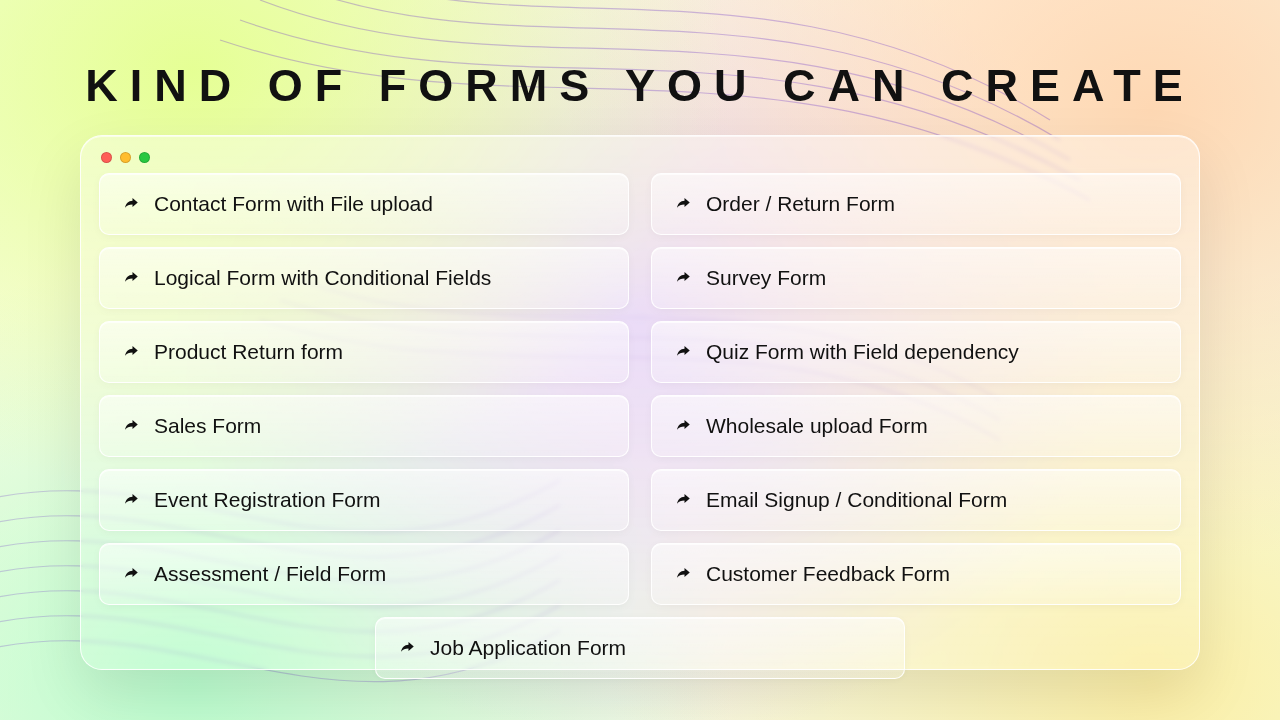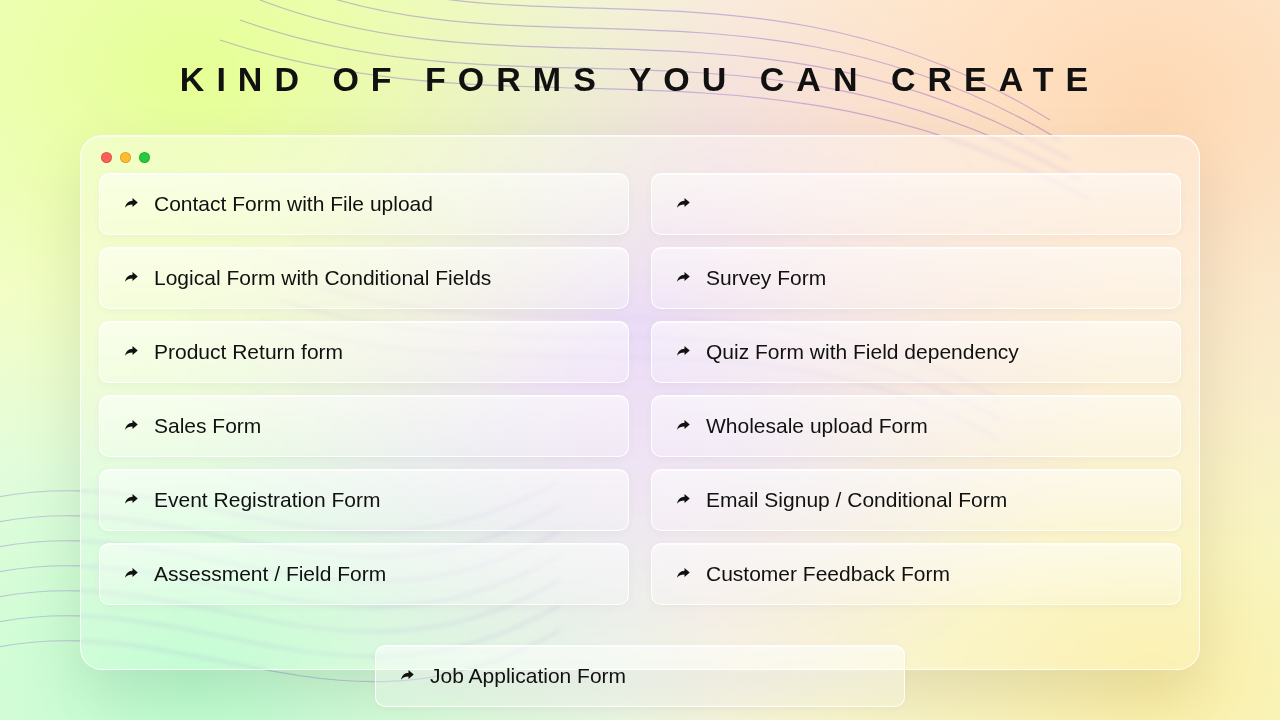--- a/index.html
+++ b/index.html
@@ -15,21 +15,21 @@
       radial-gradient(900px 700px at 15% 95%, rgba(170,255,200,0.8), rgba(170,255,200,0) 60%),
       radial-gradient(900px 700px at 90% 95%, rgba(255,235,150,0.8), rgba(255,235,150,0) 60%),
       linear-gradient(135deg, #f7ffe0 0%, #fff7e8 50%, #f0ffe8 100%);
   }
   .waves { position: absolute; inset: 0; pointer-events: none; }
   .title {
     position: absolute;
     top: 60px;
     left: 0; right: 0;
     text-align: center;
-    font-size: 34px;
+    font-size: 45px;
     font-weight: 600;
     letter-spacing: 12px;
     color: #111;
     text-transform: uppercase;
   }
   .window {
     position: absolute;
     left: 80px; right: 80px;
     top: 135px;
     bottom: 50px;
@@ -59,21 +59,21 @@
     background: linear-gradient(180deg, rgba(255,255,255,0.55), rgba(255,255,255,0.22));
     box-shadow: 0 2px 8px rgba(0,0,0,0.04), inset 0 1px 0 rgba(255,255,255,0.7);
     display: flex;
     align-items: center;
     gap: 14px;
     padding: 0 22px;
     color: #111;
     font-size: 21px;
     font-weight: 500;
   }
-  .item.last { flex: 0 0 calc(50% - 11px); margin-top: 28px; }
+  .item.last { flex: 0 0 calc(50% - 11px); }
   .arrow { flex: 0 0 18px; height: 18px; display: inline-flex; }
   .arrow svg { width: 18px; height: 18px; }
 </style>
 </head>
 <body>
 
 <div class="stage">
 
   <svg class="waves" viewBox="0 0 1280 720" preserveAspectRatio="none">
     <g stroke="rgba(120,70,200,0.35)" stroke-width="1.2" fill="none">
@@ -116,20 +116,21 @@
             </svg>
           </span>
         <span>Contact Form with File upload</span>
       </div>
       <div class="item">
         <span class="arrow">
             <svg viewBox="0 0 24 24">
               <path fill="#111" d="M14 4l7 6-7 6v-3.5c-4.5 0-7.6 1.3-10 4.5 1-5.5 4.5-9.3 10-9.5V4z"></path>
             </svg>
           </span>
+        <span>Order / Return Form</span>
       </div>
       <div class="item">
         <span class="arrow">
             <svg viewBox="0 0 24 24">
               <path fill="#111" d="M14 4l7 6-7 6v-3.5c-4.5 0-7.6 1.3-10 4.5 1-5.5 4.5-9.3 10-9.5V4z"></path>
             </svg>
           </span>
         <span>Logical Form with Conditional Fields</span>
       </div>
       <div class="item">

